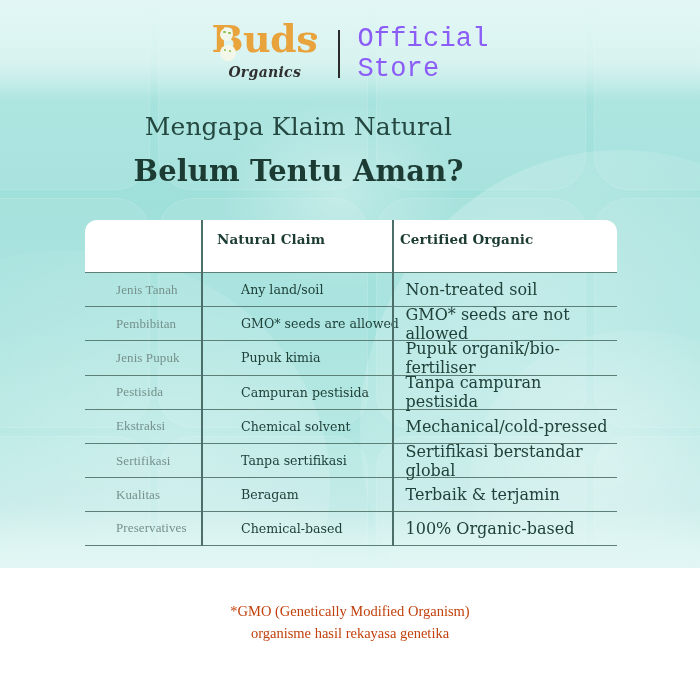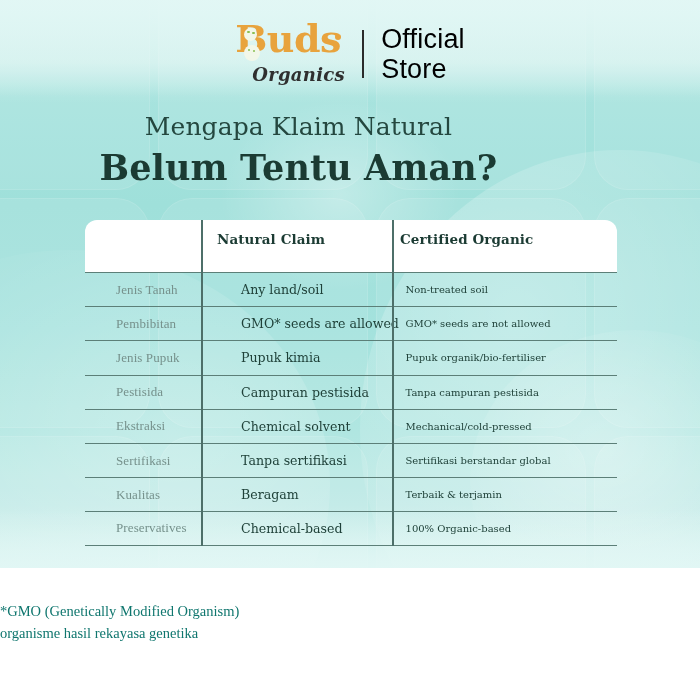--- a/index.html
+++ b/index.html
@@ -132,36 +132,36 @@
     width: 2.5px; height: 2.5px;
     border-radius: 50%;
     background: #8bbf52;
     box-shadow: 5px 1px 0 0 #8bbf52;
   }
   .organics-word {
     position: absolute;
     left: 17px; top: 46px;
     font-family: "DejaVu Serif", serif;
     font-style: italic;
-    font-size: 18px;
+    font-size: 14px;
     font-weight: 700;
     color: #2f2f2f;
     letter-spacing: 0.3px;
   }
   .brand-sep {
     width: 2px;
     height: 48px;
     background: #2b2b2b;
     margin: 0 17px 0 9px;
   }
   .brand-official {
-    font-family: Liberation Sans, sans-serif;
+    font-family: Liberation Mono, monospace;
     font-size: 27px;
     line-height: 1.12;
-    color: #000000;
+    color: #8b5cf6;
     letter-spacing: 0.2px;
     font-weight: 400;
   }
 
   
   .headline {
     position: absolute;
     left: 0; top: 112px;
     width: 597px;
     text-align: center;
@@ -169,26 +169,26 @@
   .headline-line1 {
     font-family: "DejaVu Serif", serif;
     font-size: 25px;
     font-weight: 400;
     color: #24473f;
     letter-spacing: 0.1px;
     line-height: 1.18;
   }
   .headline-line2 {
     font-family: "DejaVu Serif", serif;
-    font-size: 35px;
+    font-size: 29px;
     font-weight: 700;
     color: #1b3b33;
     letter-spacing: 0.1px;
     line-height: 1.22;
-    margin-top: 5px;
+    margin-top: 12px;
   }
 
   
   .table {
     position: absolute;
     left: 85px; top: 220px;
     width: 532px;
   }
   .t-head {
     position: relative;
@@ -239,42 +239,43 @@
   .cell-a {
     width: 191px;
     padding-left: 16px;
     font-family: "DejaVu Serif", serif;
     font-size: 12.6px;
     color: #1f4139;
   }
   .cell-b {
     width: 225px;
     font-family: "DejaVu Serif", serif;
-    font-size: 10px;
+    font-size: 16px;
     color: #1f4139;
   }
 
   
   .v-div {
     position: absolute;
     top: 0;
     width: 1.5px;
     background: #4d6f69;
   }
   .v1 { left: 116px; }
   .v2 { left: 307px; }
 
   
   .footnote {
     position: absolute;
     left: 0; top: 600px;
     width: 700px;
+    text-align: center;
     font-family: "Liberation Serif", serif;
     font-size: 14.5px;
-    color: #0f766e;
+    color: #c2410c;
     line-height: 1.55;
   }
 </style>
 </head>
 <body>
 
 <div id="canvas">
 
   <div class="panel">
     <div class="tiles">

